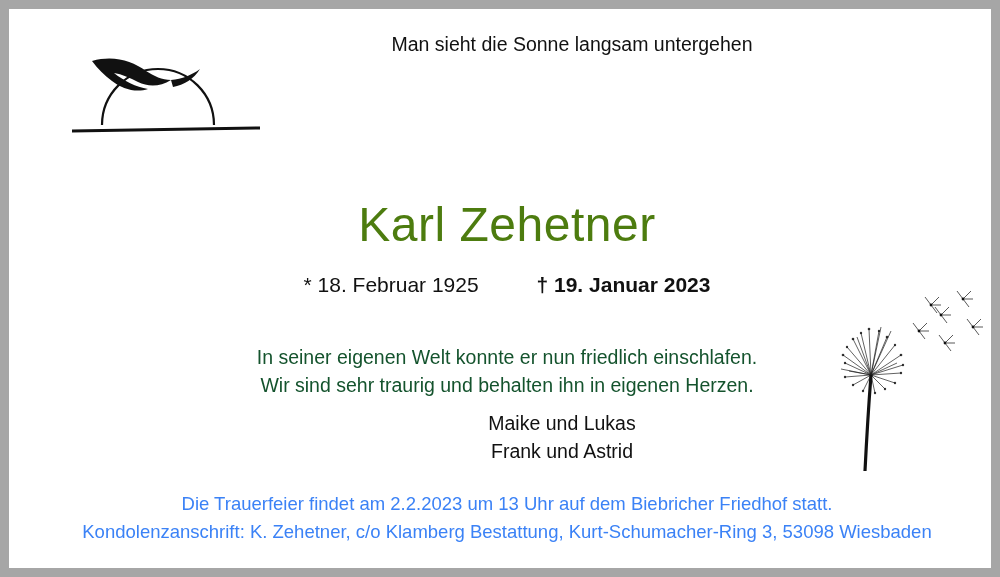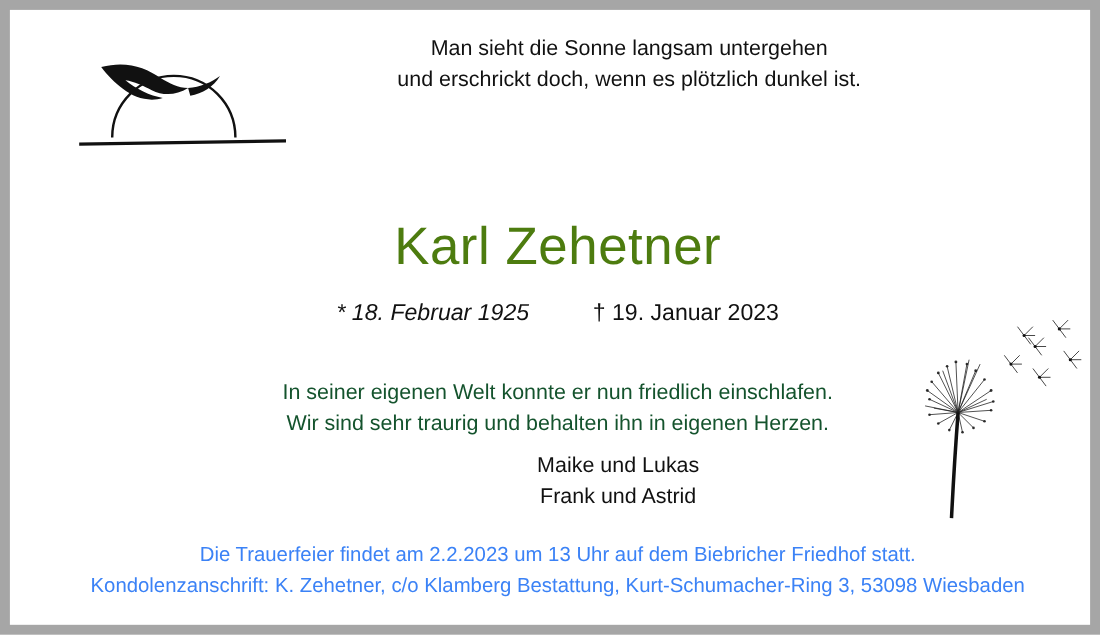--- a/index.html
+++ b/index.html
@@ -87,24 +87,24 @@
     top: 264px;
     left: 0;
     width: 100%;
     text-align: center;
     font-size: 21px;
     color: #111;
   }
   .dates .birth {
     display: inline-block;
     margin-right: 52px;
-    font-style: italic;
   }
   .dates .death {
     display: inline-block;
+    font-weight: bold;
   }
 
   .message {
     position: absolute;
     top: 334px;
     left: 0;
     width: 100%;
     text-align: center;
     font-size: 19.5px;
     line-height: 28px;
@@ -170,21 +170,20 @@
         <path d="M8 104 L196 101" fill="none" stroke="#111" stroke-width="3"></path>
 
         <path d="M18 36 C40 30 58 36 72 46 C80 51 88 55 97 55 C86 62 74 62 64 57 C56 53 48 49 40 48 C50 56 62 62 74 64 C62 68 48 64 38 56 C30 50 24 44 18 36 Z" transform="translate(10,-2)" fill="#111"></path>
         <path d="M97 55 C108 54 118 50 126 44 C120 54 110 60 99 62 Z" transform="translate(10,-2)" fill="#111"></path>
       </svg>
     </div>
 
     <div class="verse">
       <span class="shift">
         <span class="line">Man sieht die Sonne langsam untergehen</span>
-        <span class="line">und erschrickt doch, wenn es plötzlich dunkel ist.</span>
       </span>
     </div>
 
 
     <div class="name">Karl Zehetner</div>
 
     <div class="dates">
       <span class="birth">* 18. Februar 1925</span>
       <span class="death">† 19. Januar 2023</span>
     </div>

